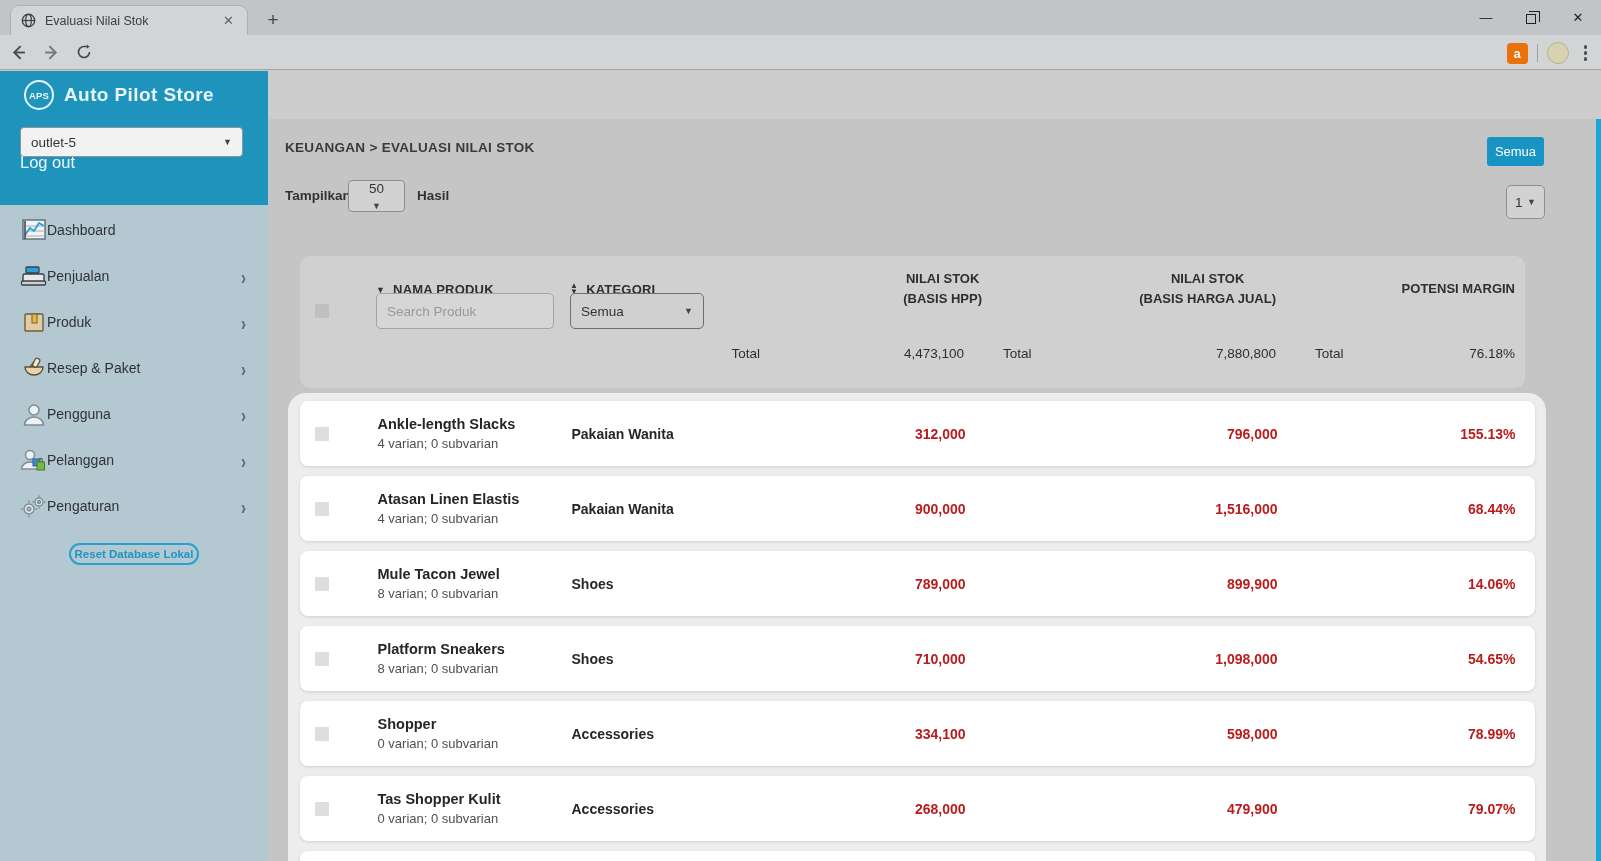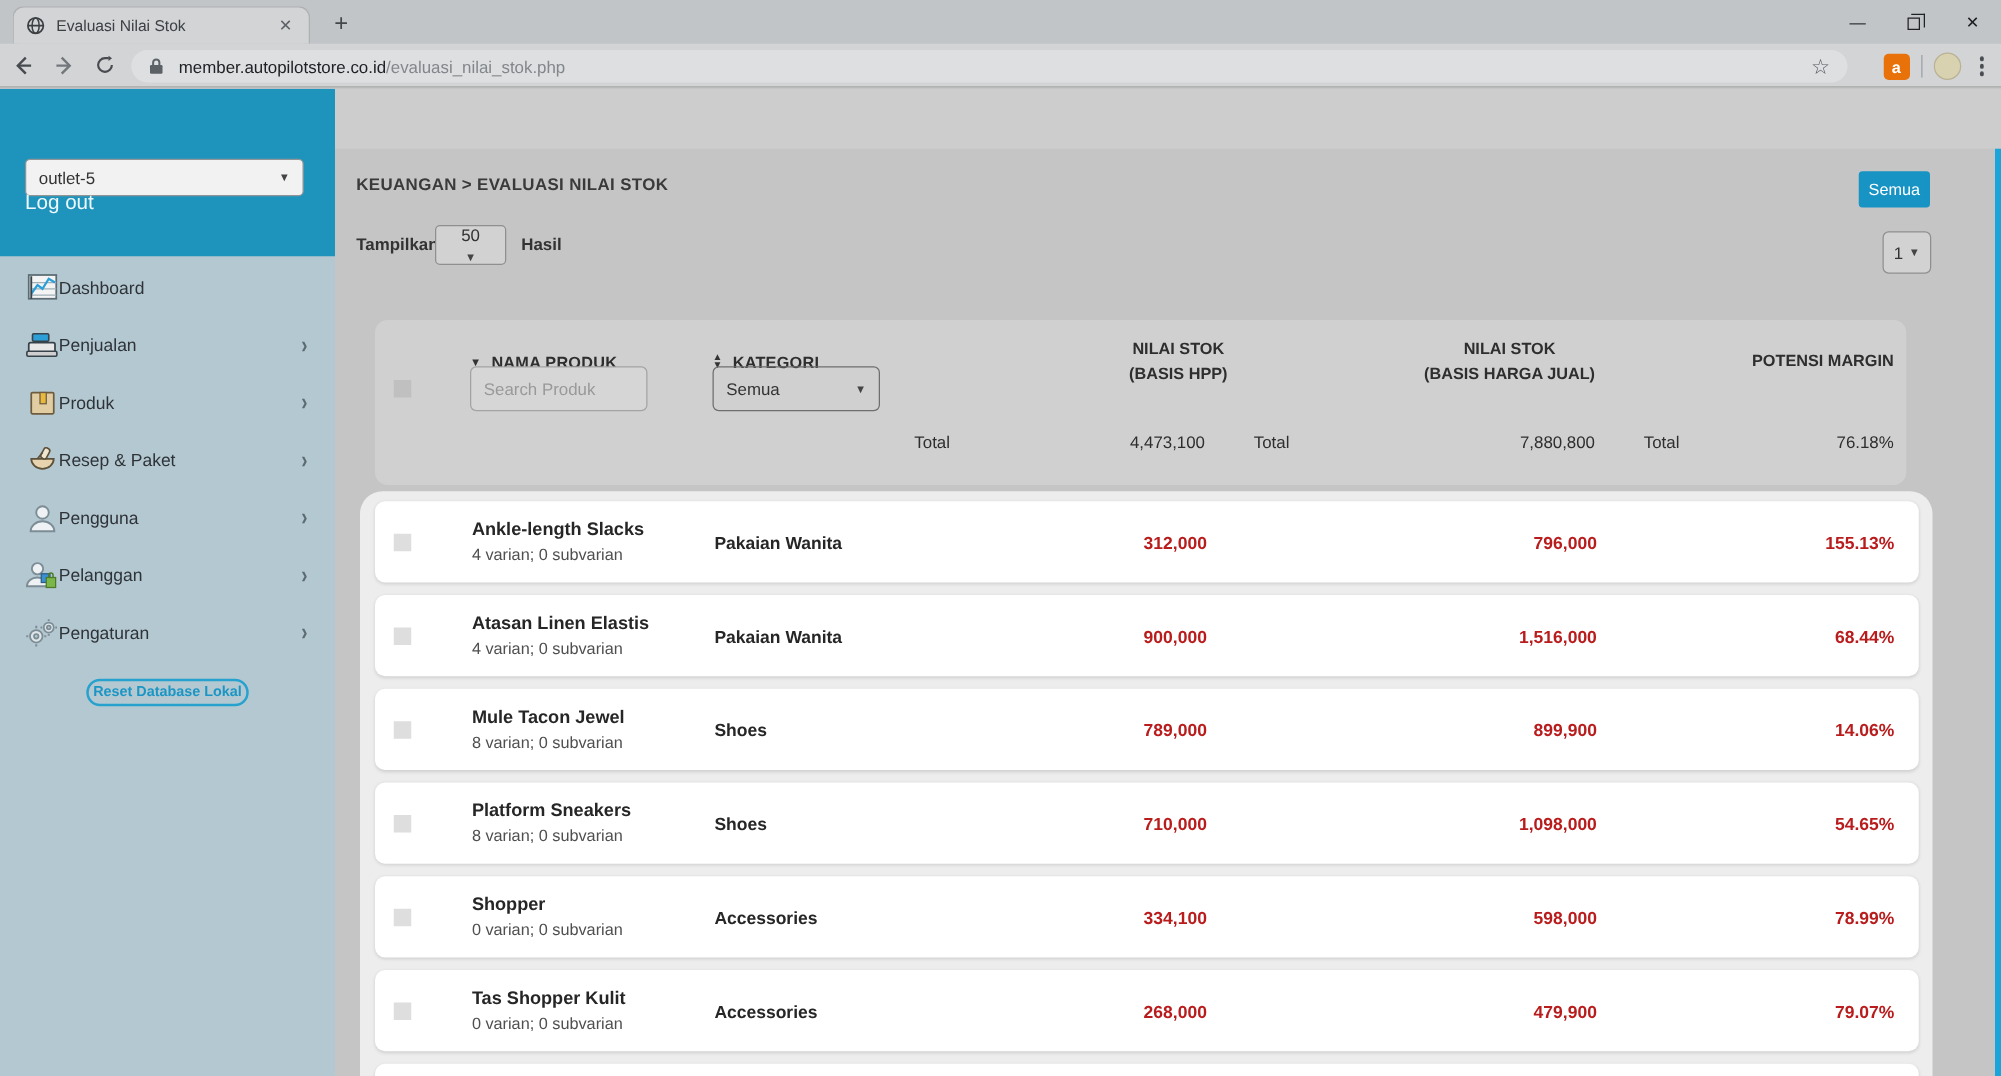--- a/index.html
+++ b/index.html
@@ -84,21 +84,21 @@
   .col-label{font-size:13px;font-weight:bold;color:#2e2e2e;letter-spacing:.2px;display:flex;align-items:flex-start;gap:8px;}
   .sort-down{font-size:9px;color:#333;margin-top:3px;}
   .sort-both{display:flex;flex-direction:column;line-height:6px;font-size:8px;color:#333;margin-top:1px;}
   .num-head{text-align:right;font-size:13px;font-weight:bold;color:#2e2e2e;line-height:20px;}
   .num-head .inner{display:inline-block;text-align:center;}
   .shift-left{margin-right:-18px;}
   .hdr-row2{position:absolute;left:0;top:36px;width:100%;height:38px;}
   .chk{width:14px;height:14px;margin-left:15px;}
   .chk.hdr{background:#c0c0c0;}
   .chk.row{background:#dedede;}
-  .search-input{width:142px;height:36px;background:#d6d6d6;border:1px solid #a3a3a3;border-radius:5px;
+  .search-input{width:178px;height:36px;background:#d6d6d6;border:1px solid #a3a3a3;border-radius:5px;
                 padding:0 10px;font-size:13.5px;color:#333;}
   .search-input::placeholder{color:#999;}
   .filter-select{width:134px;height:36px;background:transparent;border:1px solid #6e6e6e;border-radius:5px;
                  display:flex;align-items:center;justify-content:space-between;padding:0 10px;font-size:13.5px;color:#333;}
   .hdr-totals{position:absolute;left:0;top:90px;width:100%;font-size:13.5px;font-weight:normal;color:#2e2e2e;}
   .t-right{text-align:right;}
   .t-split{display:flex;justify-content:space-between;padding-left:39px;}
 
   
   .rows-wrap{position:absolute;left:20px;top:322px;width:1258px;height:600px;background:#ededed;
@@ -155,46 +155,40 @@
           <path d="M6 2 L12 8 L6 14" fill="none" stroke="#73777b" stroke-width="1.8"></path>
           <line x1="2" y1="8" x2="12" y2="8" stroke="#73777b" stroke-width="1.8"></line>
         </svg>
     </span>
     <span class="nav-ic">
       <svg width="16" height="16" viewBox="0 0 16 16">
           <path d="M13.5 8 A5.5 5.5 0 1 1 8 2.5 L11 2.5" fill="none" stroke="#474b4f" stroke-width="1.7"></path>
           <path d="M10.8 0.5 L13.6 2.6 L10.8 4.8 Z" fill="#474b4f"></path>
         </svg>
     </span>
-    <div class="omnibox">
-      <span>
-        <svg width="12" height="14" viewBox="0 0 12 14">
-            <rect x="1" y="6" width="10" height="7" rx="1" fill="#5c6165"></rect>
-            <path d="M3.5 6 V4 a2.5 2.5 0 0 1 5 0 V6" fill="none" stroke="#5c6165" stroke-width="1.6"></path>
-          </svg>
-      </span>
-      <span class="url"><span>member.autopilotstore.co.id</span><span class="path">/evaluasi_nilai_stok.php</span></span>
-      <span class="star">☆</span>
-    </div>
     <div class="tool-right">
       <span class="ext-badge">a</span>
       <span class="vsep"></span>
       <span class="avatar"></span>
       <span class="dots">
           <i></i>
           <i></i>
           <i></i>
         </span>
     </div>
   </div>
 
   <div class="app">
 
     <div class="sidebar">
       <div class="sidebar-top">
+        <div class="brand">
+          <span class="logo-circle">APS</span>
+          <span class="brand-name">Auto Pilot Store</span>
+        </div>
         <div class="outlet-select">
           <span>outlet-5</span>
           <span class="caret">▼</span>
         </div>
         <div class="logout">Log out</div>
       </div>
       <div class="sidebar-menu">
 
         <div class="menu-item">
           <span class="mi-icon">

